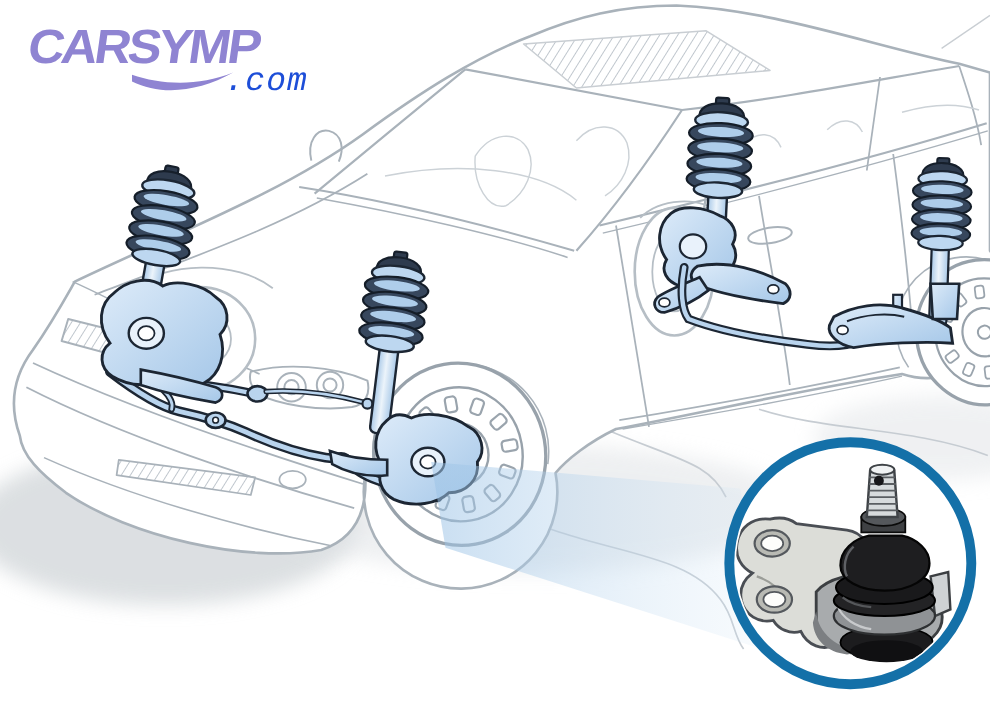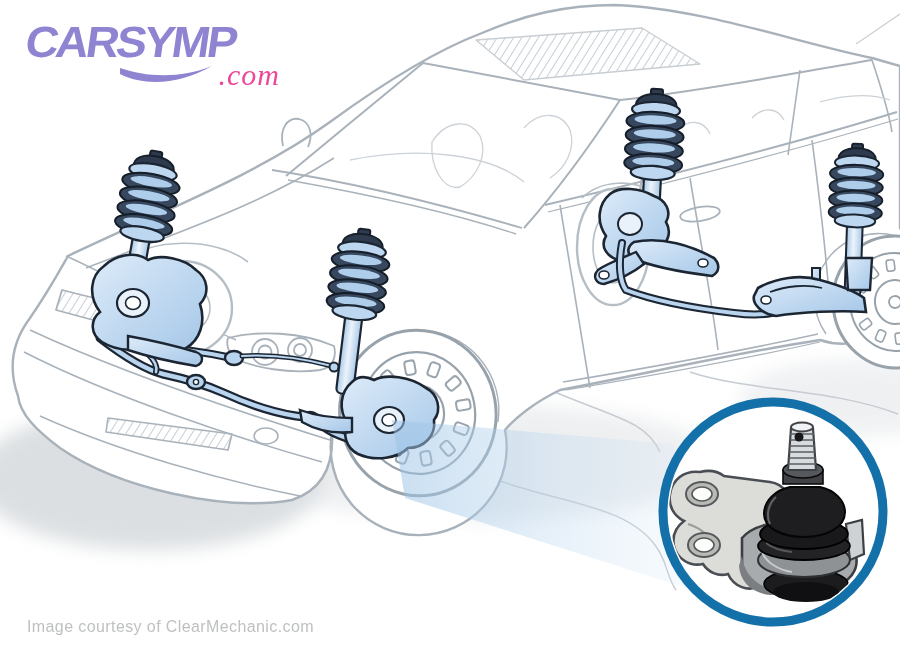--- a/index.html
+++ b/index.html
@@ -4,22 +4,22 @@
 <style>
   html,body{margin:0;padding:0;background:#fff;}
   .stage{position:relative;width:900px;height:650px;background:#fff;overflow:hidden;
          font-family:"Liberation Sans",sans-serif;}
   .stage svg{position:absolute;left:0;top:0;}
   .logo{position:absolute;left:26px;top:20px;width:260px;height:78px;z-index:5;}
   .logo .brand{display:inline-block;font-weight:900;font-size:46px;line-height:44px;
          letter-spacing:-3px;color:#8f84d2;transform:skewX(-8deg) scaleY(.95);
          font-family:"Liberation Sans",sans-serif;}
   .logo .swoosh{position:absolute;left:92px;top:42px;width:96px;height:26px;}
-  .logo .tld{position:absolute;right:6px;top:38px;font-family:Liberation Serif, serif;
-         font-style:italic;font-size:30px;color:#ec4899;letter-spacing:1px;}
+  .logo .tld{position:absolute;right:6px;top:38px;font-family:Liberation Mono, monospace;
+         font-style:italic;font-size:30px;color:#1d4ed8;letter-spacing:1px;}
   .credit{position:absolute;left:27px;top:618px;font-size:16px;color:#bfc0c1;
          letter-spacing:.4px;z-index:5;}
 </style>
 </head>
 <body>
 
 <div class="stage">
 
   <svg width="900" height="650" viewBox="0 0 900 650">
     <defs>
@@ -315,15 +315,14 @@
   </svg>
 
   <div class="logo">
     <span class="brand">CARSYMP</span>
     <svg class="swoosh" viewBox="0 0 96 26">
       <path d="M2,12 C28,25 62,22 94,4 C62,17 28,15 2,6 Z" fill="#8f84d2"></path>
     </svg>
     <span class="tld">.com</span>
   </div>
 
-  <div class="credit">Image courtesy of ClearMechanic.com</div>
 
 </div>
 
 </body></html>

